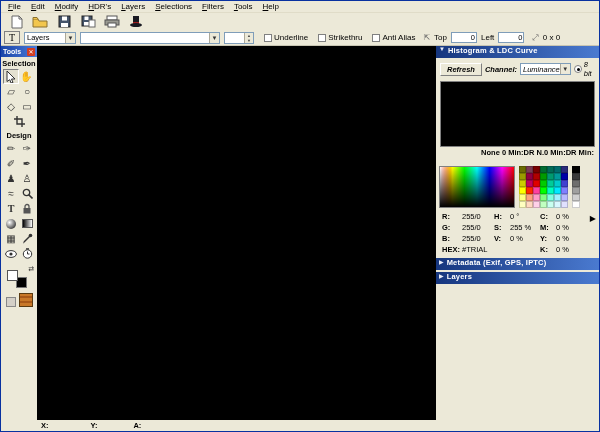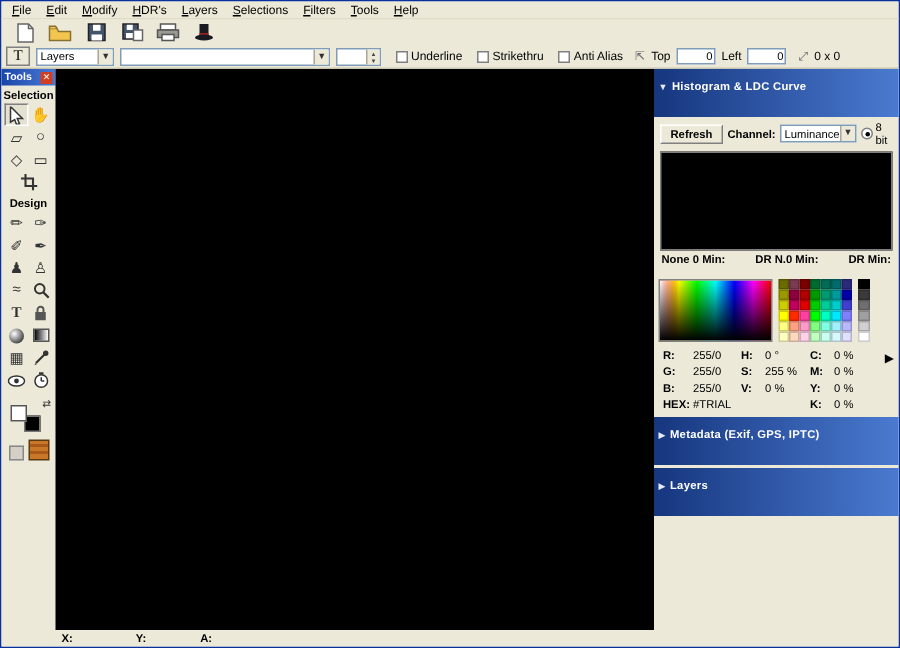--- a/index.html
+++ b/index.html
@@ -79,33 +79,33 @@
 
   
   .center { flex:1; display:flex; flex-direction:column; min-width:0; }
   .canvas { flex:1; background:#000; }
   .statusbar { height:11px; background:#ECE9D8; display:flex; align-items:center; font-size:7.5px; font-weight:bold; }
   .statusbar .sx { margin-left:4px; } .statusbar .sy { margin-left:42px; } .statusbar .sa { margin-left:36px; }
 
   
   .right { width:163px; background:#ECE9D8; flex:0 0 auto; display:flex; flex-direction:column; font-size:7.5px; }
   .p-hdr { height:12px; background:linear-gradient(90deg,#16367E,#4A7AD0); color:#fff; display:flex;
-    align-items:flex-end; padding:16px 3px; gap:3px; flex:0 0 auto; }
+    align-items:flex-start; padding:0 3px; gap:3px; flex:0 0 auto; }
   .p-hdr .arr { font-size:6px; color:#E8ECF8; }
   .p-hdr .pt { font-weight:bold; font-size:7.5px; letter-spacing:.2px; }
-  .hist-row { display:flex; align-items:center; padding:2px 4px 0; gap:3px; }
+  .hist-row { display:flex; align-items:center; padding:2px 4px 0; gap:3px;font-style:italic; }
   .btn { border:1px solid; border-color:#fff #808080 #808080 #fff; background:#ECE9D8; font-size:7.5px;
     font-weight:bold; padding:1px 6px; }
   .blbl { font-weight:bold; }
   .radio { width:8px; height:8px; border:1px solid #808080; border-radius:50%; background:#fff; position:relative; flex:0 0 auto; }
   .radio.on::after { content:""; position:absolute; left:2px; top:2px; width:3px; height:3px; border-radius:50%; background:#000; }
   .r-item { display:flex; align-items:center; gap:2px; }
   .hist-box { height:66px; margin:3px 4px 1px; background:#000; border:1px solid #808080; }
   .mm-row { display:flex; justify-content:space-between; padding:0 5px; font-weight:bold; }
-  .dr-row { display:flex; justify-content:space-between; padding:0 5px 3px; font-weight:bold; }
+  .dr-row { display:flex; justify-content:flex-end; padding:0 5px 3px; font-weight:bold; }
 
   .col-body { display:flex; gap:4px; padding:4px 3px 2px; }
   .picker { width:76px; height:42px; border:1px solid #808080;
     background:linear-gradient(to bottom,rgba(0,0,0,0) 0%,#000 100%),
                linear-gradient(to right,#fff 0%,rgba(255,255,255,0) 14%),
                linear-gradient(to right,#f00 0%,#ff0 17%,#0f0 33%,#0ff 50%,#00f 67%,#f0f 84%,#f00 100%); }
   .pal-grid { display:grid; grid-template-columns:repeat(7,7px); grid-auto-rows:7px; gap:0; align-content:start; }
   .psw { width:7px; height:7px; border:0.5px solid rgba(0,0,0,.2); }
   .gray-col { display:grid; grid-auto-rows:7px; align-content:start; }
   .gsw { width:8px; height:7px; border:0.5px solid rgba(0,0,0,.2); }

